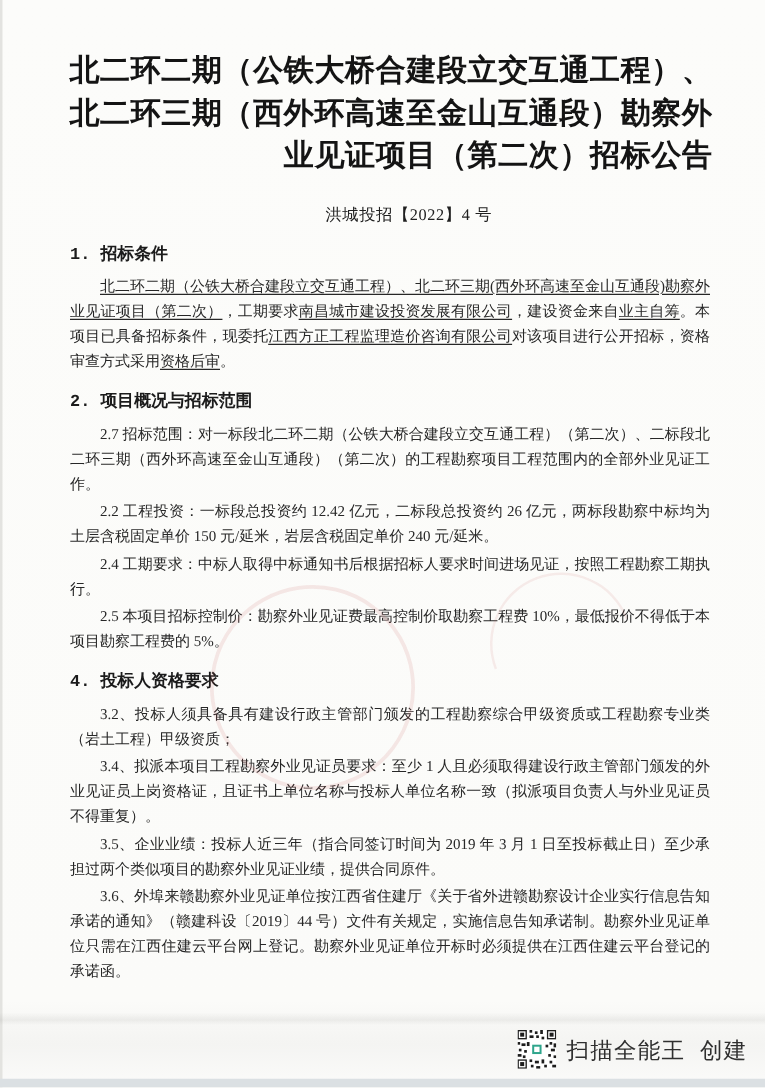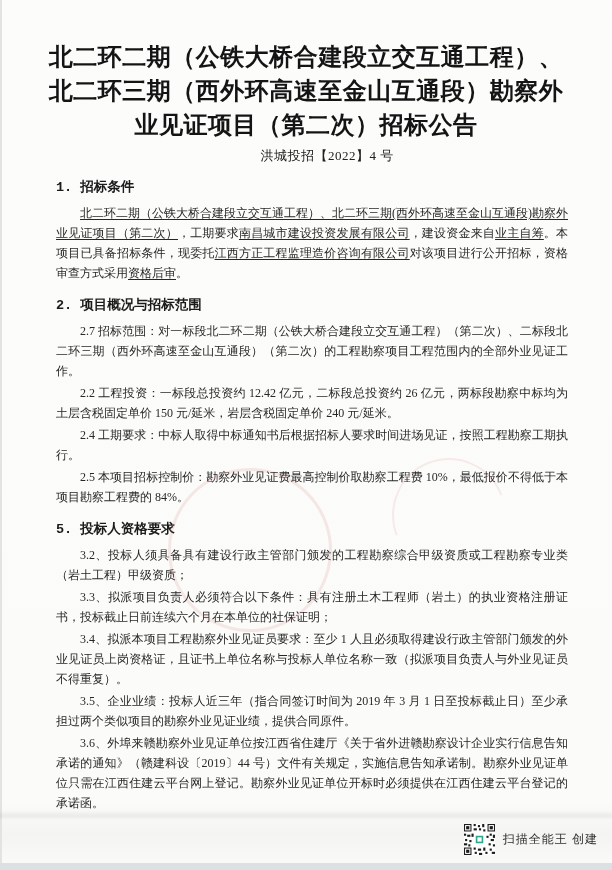--- a/index.html
+++ b/index.html
@@ -17,30 +17,30 @@
     height: 870px;
     background: linear-gradient(180deg, #fcfcfa 0%, #fbfbf9 92%, #f4f4f2 96%, #fbfbfa 100%);
     color: #262626;
   }
   .edge-left {
     position: absolute; left: 0; top: 0; bottom: 0; width: 2px;
     background: #e3e3e0;
   }
   .title {
     padding: 40px 42px 0 42px;
-    text-align: center;
+    text-align: right;
     font-size: 24px;
     line-height: 34px;
     font-weight: bold;
     color: #141414;
     letter-spacing: 0.5px;
     word-break: break-all;
   }
   .doc-number {
-    margin-top: 5px;
+    margin-top: 21px;
     text-align: center;
     font-size: 13px;
     color: #202020;
     letter-spacing: 0.5px;
     padding-left: 42px;
   }
   .content {
     margin: 6px 44px 0 56px;
   }
   .section-heading {
@@ -93,22 +93,22 @@
     top: 824px;
     display: flex;
     align-items: center;
     gap: 8px;
   }
   .qr {
     width: 31px; height: 31px;
     display: block;
   }
   .scanner-label {
-    font-family: Liberation Sans, sans-serif;
-    font-size: 12px;
+    font-family: Liberation Mono, monospace;
+    font-size: 18px;
     color: #2f2f2f;
     letter-spacing: 1px;
   }
   .footer-bar {
     position: absolute;
     left: 0; right: 0; bottom: 0;
     height: 7px;
     background: #dbe0e3;
   }
 </style>
@@ -124,27 +124,26 @@
 
   <div class="content">
     <div class="section-heading">1. 招标条件</div>
     <p class="rich-para"><span class="u">北二环二期（公铁大桥合建段立交互通工程）、北二环三期(西外环高速至金山互通段)勘察外业见证项目（第二次）</span><span>，工期要求</span><span class="u">南昌城市建设投资发展有限公司</span><span>，建设资金来自</span><span class="u">业主自筹</span><span>。本项目已具备招标条件，现委托</span><span class="u">江西方正工程监理造价咨询有限公司</span><span>对该项目进行公开招标，资格审查方式采用</span><span class="u">资格后审</span><span>。</span></p>
 
     <div class="section-heading">2. 项目概况与招标范围</div>
     <div>
         <p class="para">2.7 招标范围：对一标段北二环二期（公铁大桥合建段立交互通工程）（第二次）、二标段北二环三期（西外环高速至金山互通段）（第二次）的工程勘察项目工程范围内的全部外业见证工作。</p>
         <p class="para">2.2 工程投资：一标段总投资约 12.42 亿元，二标段总投资约 26 亿元，两标段勘察中标均为土层含税固定单价 150 元/延米，岩层含税固定单价 240 元/延米。</p>
         <p class="para">2.4 工期要求：中标人取得中标通知书后根据招标人要求时间进场见证，按照工程勘察工期执行。</p>
-        <p class="para">2.5 本项目招标控制价：勘察外业见证费最高控制价取勘察工程费 10%，最低报价不得低于本项目勘察工程费的 84%。</p>
+        <p class="para">2.5 本项目招标控制价：勘察外业见证费最高控制价取勘察工程费 10%，最低报价不得低于本项目勘察工程费的 5%。</p>
       </div>
 
-    <div class="section-heading">5. 投标人资格要求</div>
+    <div class="section-heading">4. 投标人资格要求</div>
     <div>
         <p class="para">3.2、投标人须具备具有建设行政主管部门颁发的工程勘察综合甲级资质或工程勘察专业类（岩土工程）甲级资质；</p>
-        <p class="para">3.3、拟派项目负责人必须符合以下条件：具有注册土木工程师（岩土）的执业资格注册证书，投标截止日前连续六个月在本单位的社保证明；</p>
         <p class="para">3.4、拟派本项目工程勘察外业见证员要求：至少 1 人且必须取得建设行政主管部门颁发的外业见证员上岗资格证，且证书上单位名称与投标人单位名称一致（拟派项目负责人与外业见证员不得重复）。</p>
         <p class="para">3.5、企业业绩：投标人近三年（指合同签订时间为 2019 年 3 月 1 日至投标截止日）至少承担过两个类似项目的勘察外业见证业绩，提供合同原件。</p>
         <p class="para">3.6、外埠来赣勘察外业见证单位按江西省住建厅《关于省外进赣勘察设计企业实行信息告知承诺的通知》（赣建科设〔2019〕44 号）文件有关规定，实施信息告知承诺制。勘察外业见证单位只需在江西住建云平台网上登记。勘察外业见证单位开标时必须提供在江西住建云平台登记的承诺函。</p>
       </div>
 
   </div>
 
   <div class="stamp" style="border-color: rgb(201, 92, 92);"></div>
   <div class="stamp-arc"></div>
 

